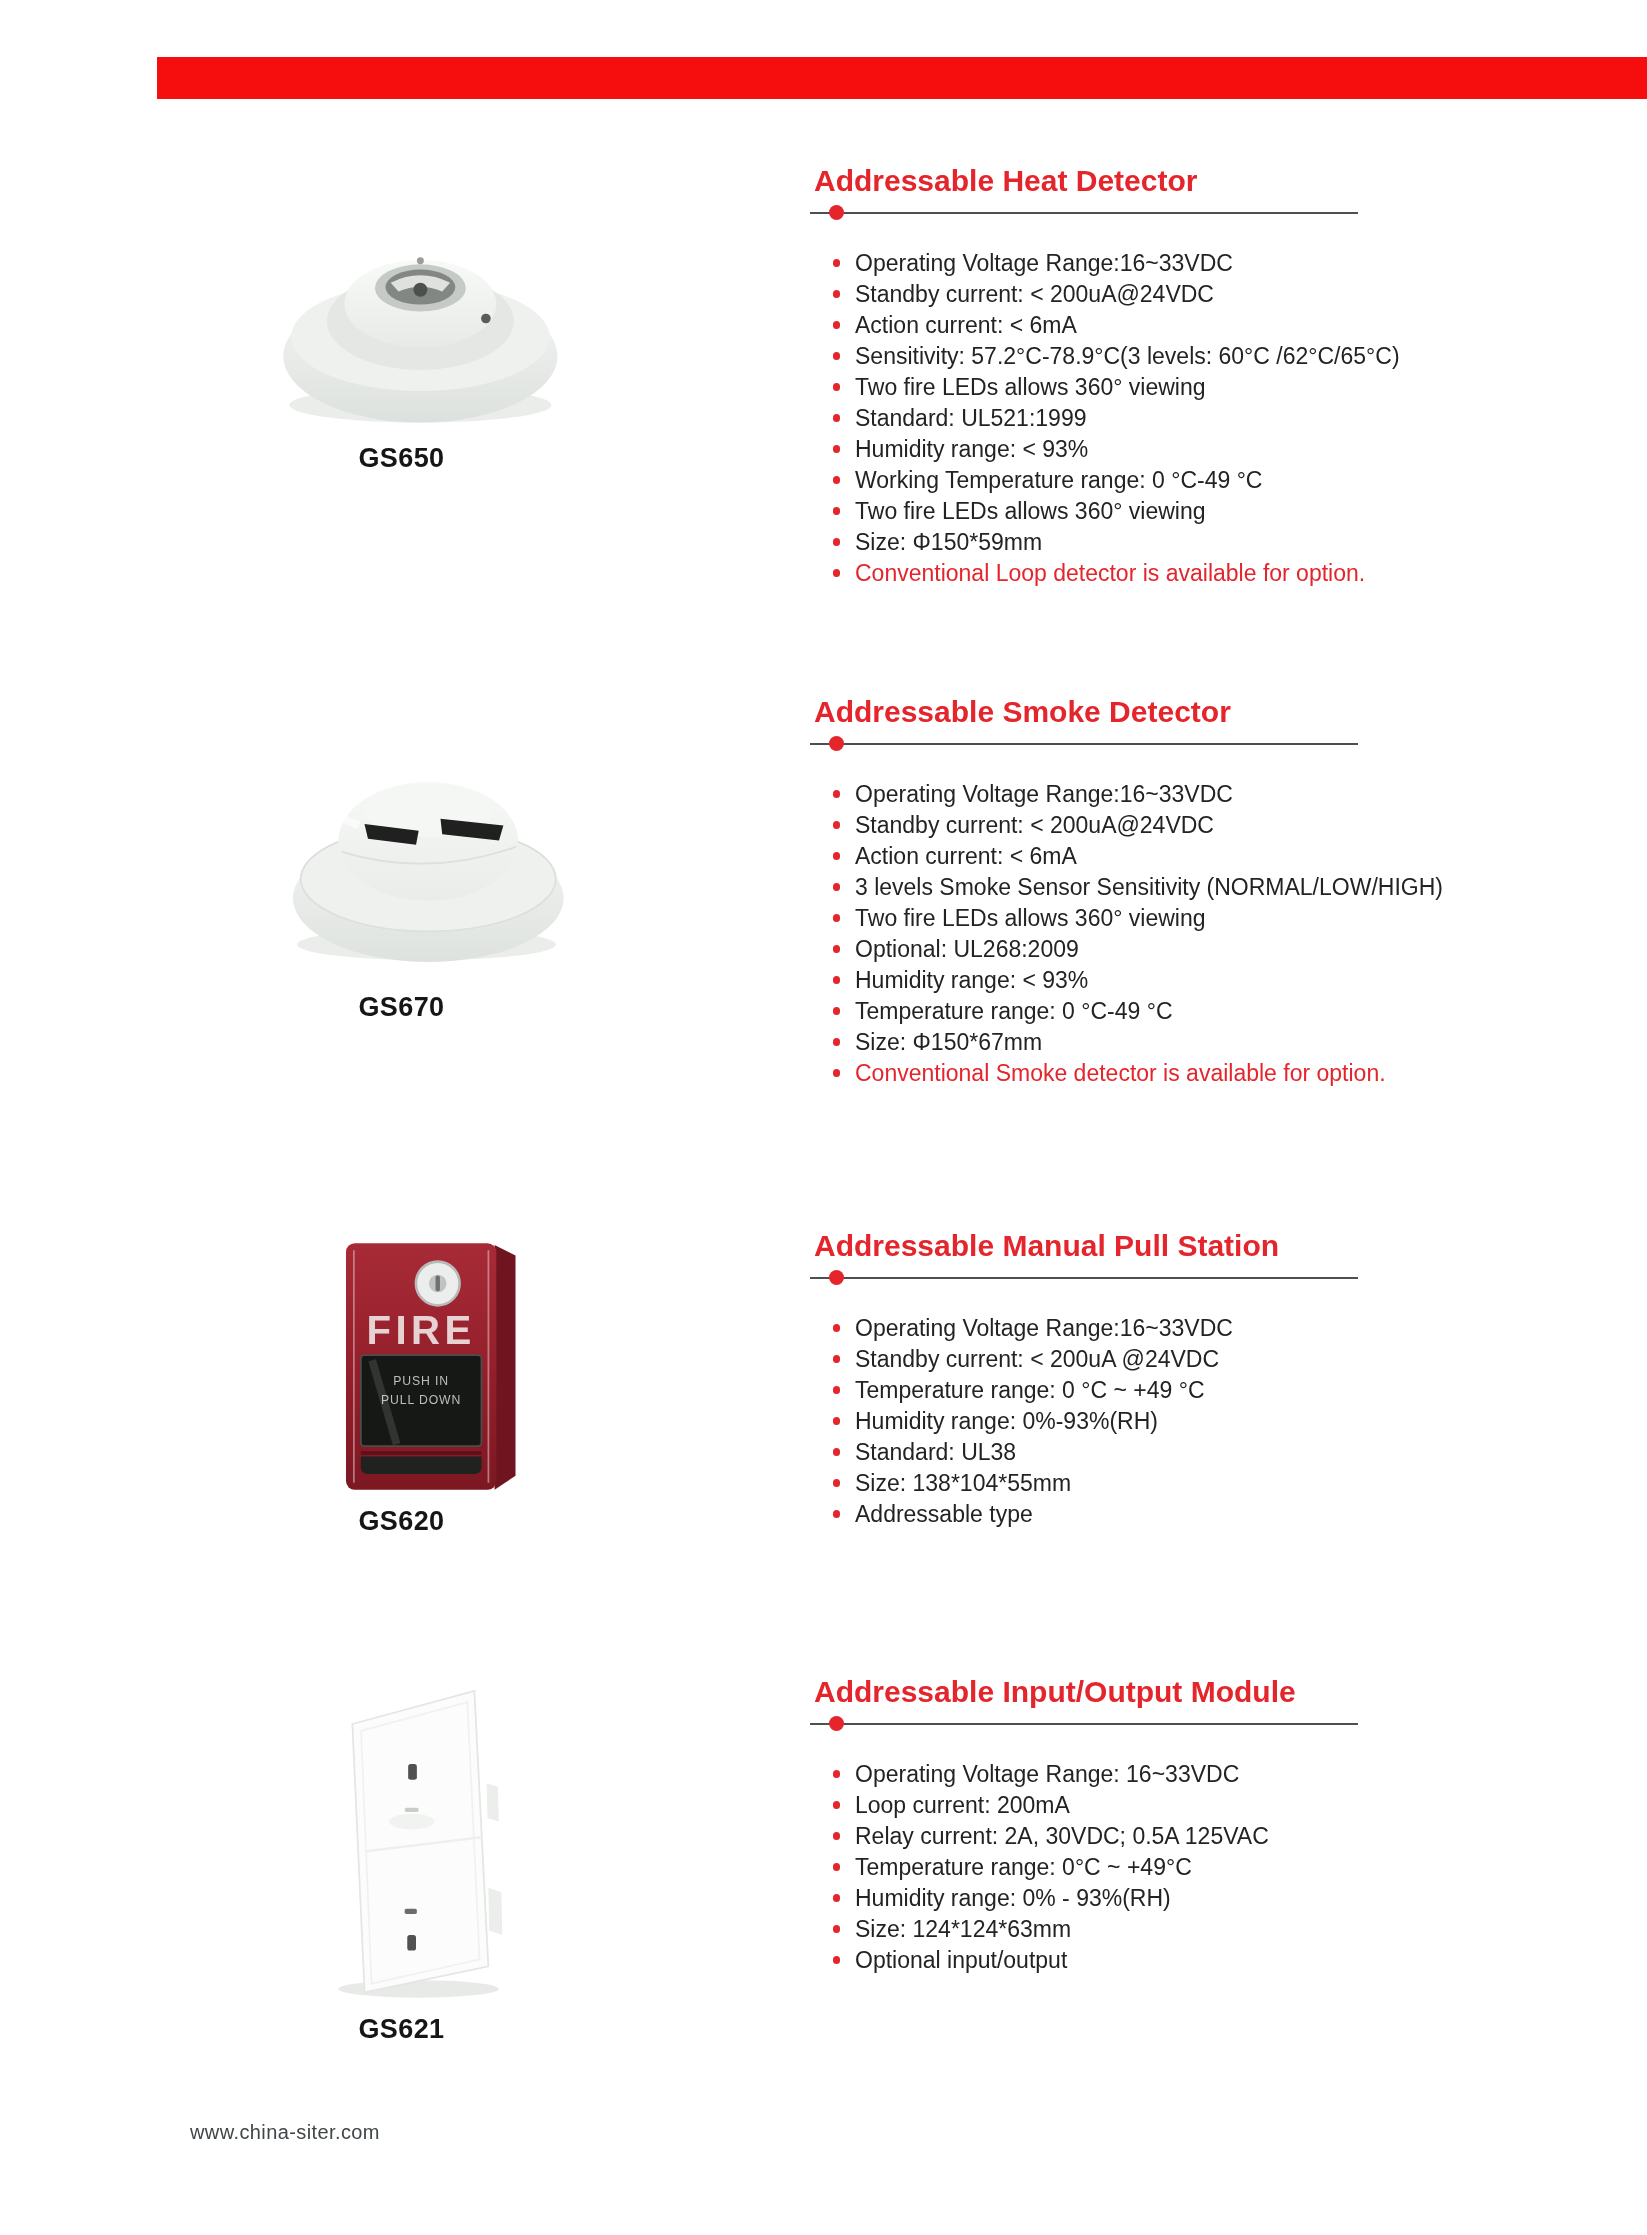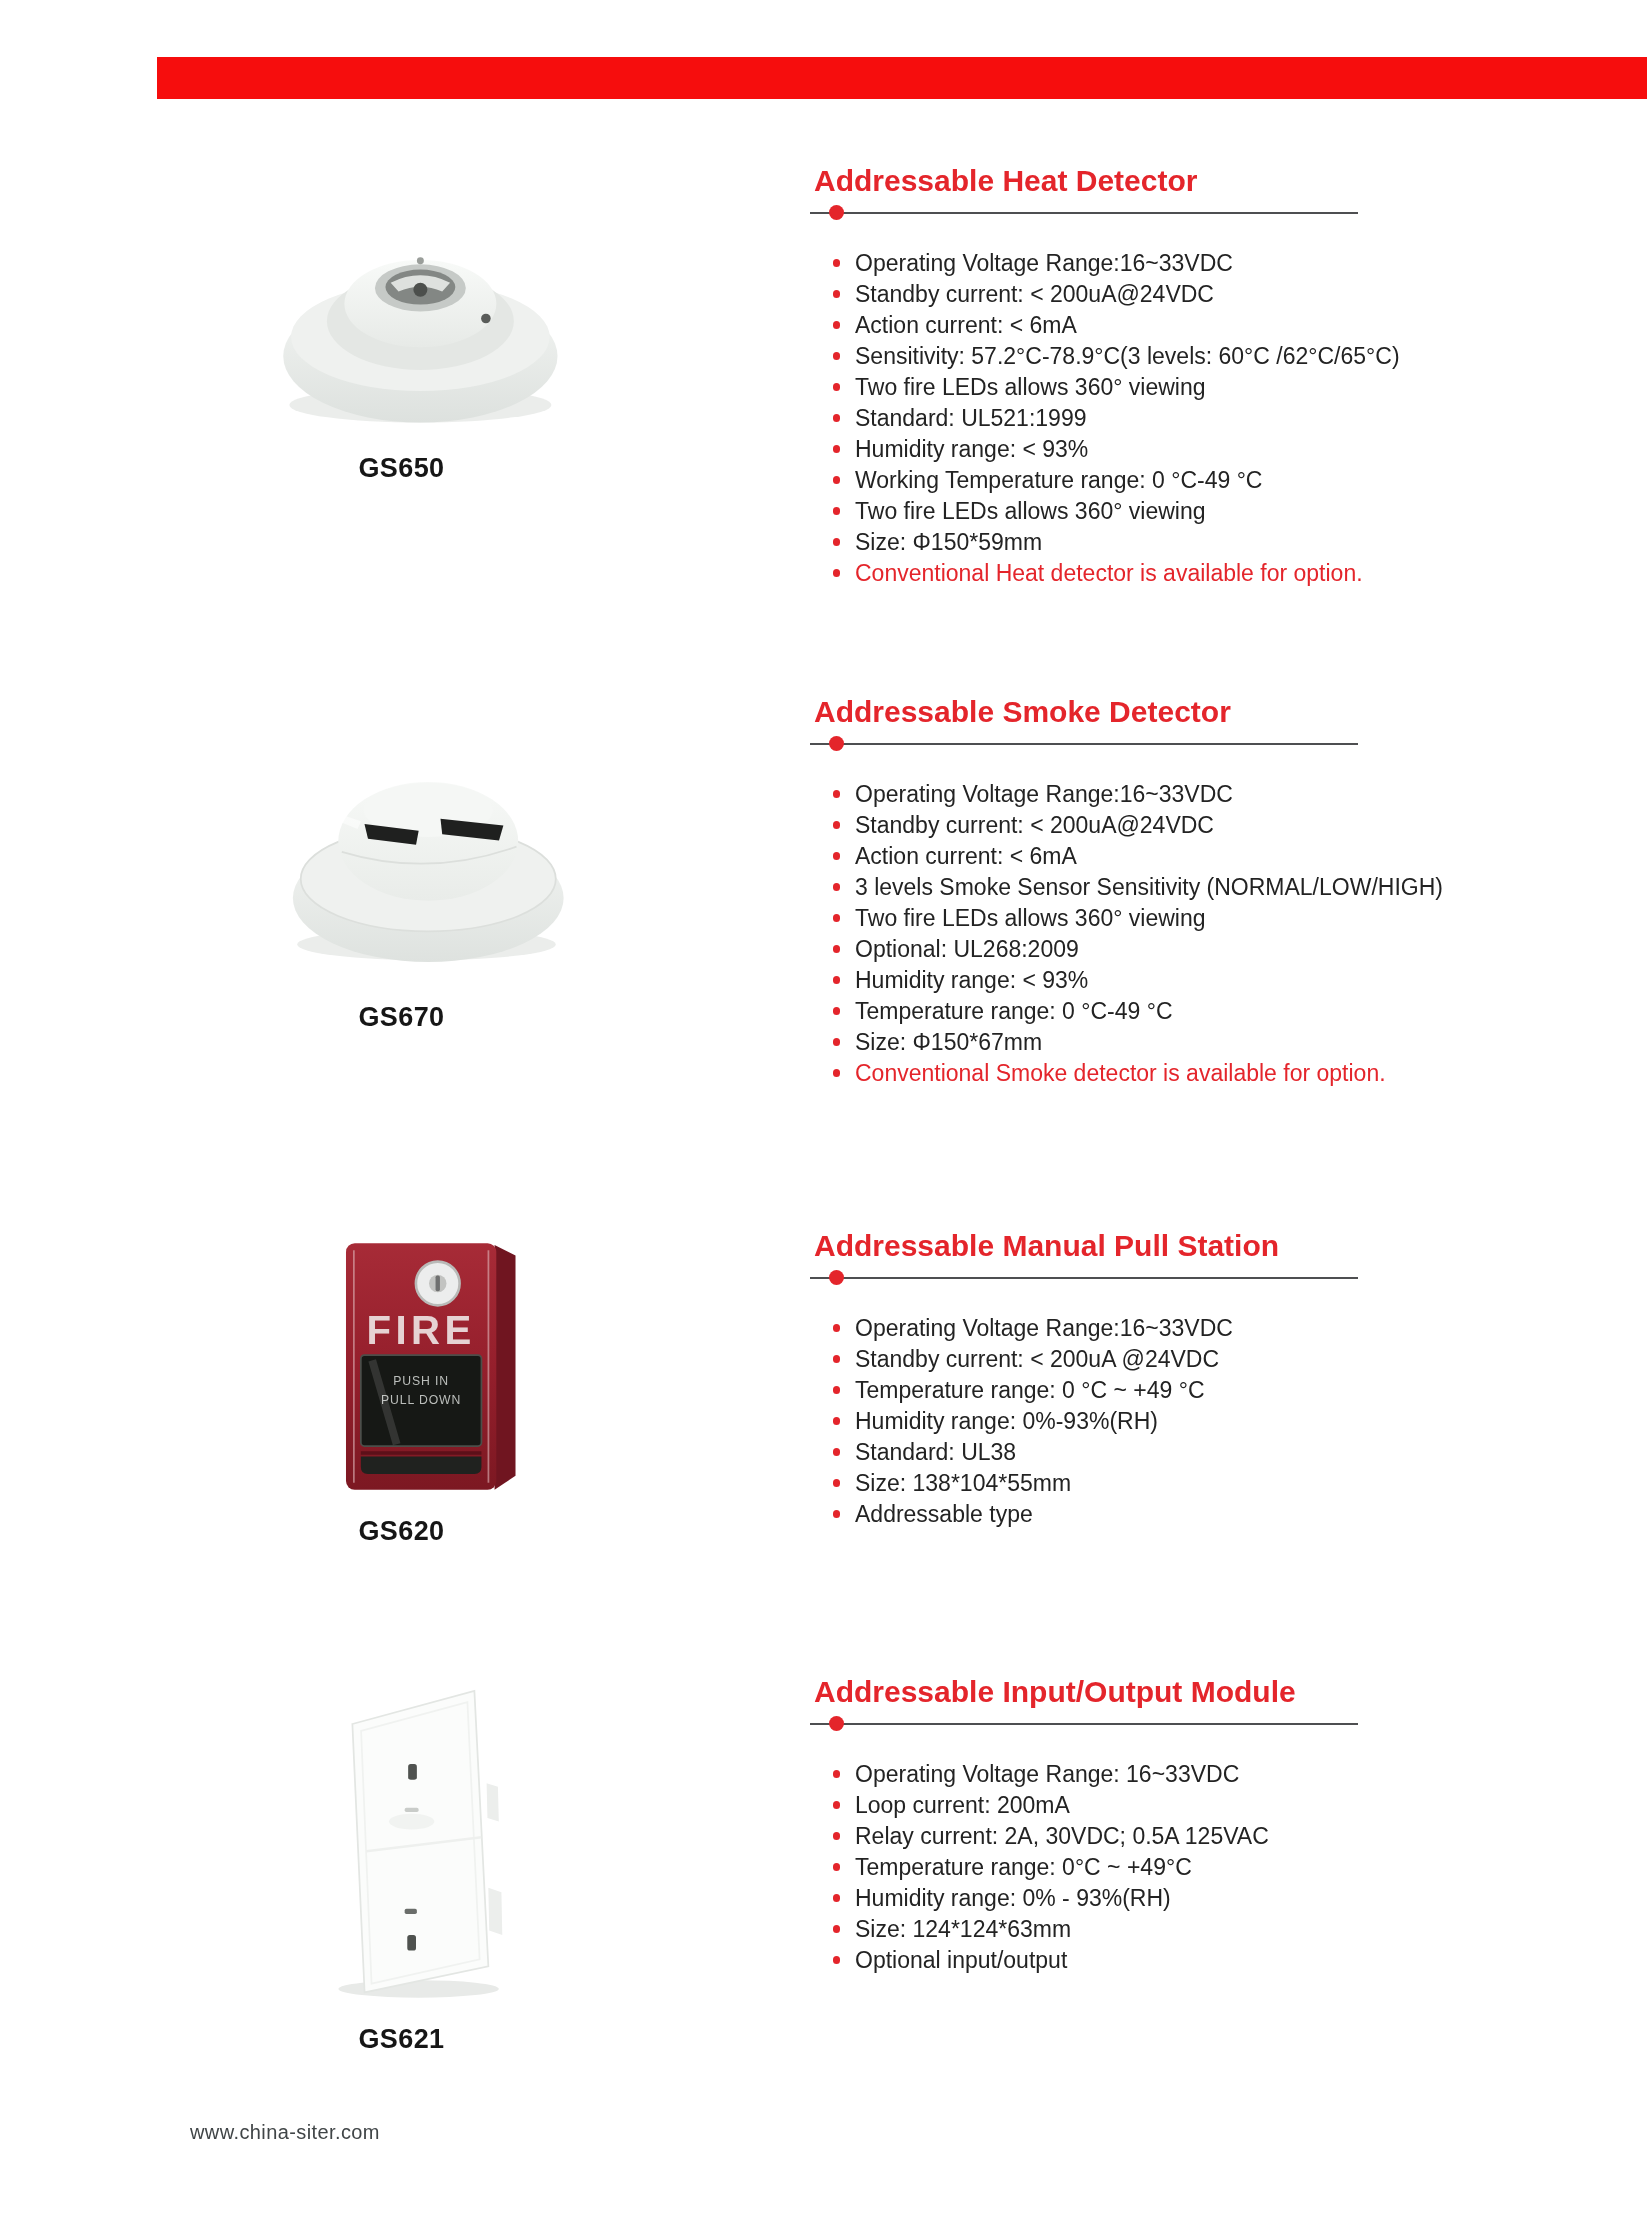--- a/index.html
+++ b/index.html
@@ -12,21 +12,21 @@
   .top-bar{position:absolute;left:157px;top:57px;width:1490px;height:42px;background:var(--bar-red);}
   .section{position:absolute;left:0;right:0;}
   .section-title{position:absolute;left:814px;top:0;font-size:30px;line-height:37px;font-weight:bold;color:var(--accent);white-space:nowrap;}
   .divider{position:absolute;left:810px;top:50px;width:548px;height:1.7px;background:#4e4f51;}
   .divider-dot{position:absolute;left:19px;top:-7px;width:15px;height:15px;border-radius:50%;background:var(--accent);}
   .specs{position:absolute;left:814px;top:70px;width:629px;margin:16px;padding:0;list-style:none;
          font-size:23px;line-height:31px;color:var(--text);}
   .specs li{position:relative;padding-left:25px;white-space:nowrap;}
   .specs li::before{content:"";position:absolute;left:2.6px;top:11.4px;width:7.9px;height:7.9px;border-radius:50%;background:var(--accent);}
   .specs li.red{color:var(--accent);}
-  .model{position:absolute;left:157px;width:489px;text-align:center;font-size:27px;font-weight:bold;color:#161616;letter-spacing:0.4px;margin-top:10px;}
+  .model{position:absolute;left:157px;width:489px;text-align:center;font-size:27px;font-weight:bold;color:#161616;letter-spacing:0.4px;}
   .product{position:absolute;}
   .footer{position:absolute;left:148px;top:2121px;font-size:20px;color:#404547;letter-spacing:0.4px;margin-left:42px;}
 
   
   #sec-heat{top:162px;}
   #sec-heat .product{left:278px;top:63px;width:290px;height:208px;}
   #sec-heat .model{top:281px;}
   #sec-smoke{top:693px;}
   #sec-smoke .product{left:291px;top:61px;width:278px;height:214px;}
   #sec-smoke .model{top:299px;}
@@ -54,21 +54,21 @@
     <li>Operating Voltage Range:16~33VDC</li>
         <li>Standby current: &lt; 200uA@24VDC</li>
         <li>Action current: &lt; 6mA</li>
         <li>Sensitivity: 57.2°C-78.9°C(3 levels: 60°C /62°C/65°C)</li>
         <li>Two fire LEDs allows 360° viewing</li>
         <li>Standard: UL521:1999</li>
         <li>Humidity range: &lt; 93%</li>
         <li>Working Temperature range: 0 °C-49 °C</li>
         <li>Two fire LEDs allows 360° viewing</li>
         <li>Size: Φ150*59mm</li>
-        <li class="red">Conventional Heat detector is available for option.</li>
+        <li class="red">Conventional Loop detector is available for option.</li>
       </ul>
     <svg class="product" viewBox="0 0 332 238">
       <defs>
         <linearGradient id="g650a" x1="0" y1="0" x2="0" y2="1">
           <stop offset="0" stop-color="#f4f6f4"></stop>
             <stop offset="1" stop-color="#dde1de"></stop>
         </linearGradient>
         <linearGradient id="g650b" x1="0" y1="0" x2="0" y2="1">
           <stop offset="0" stop-color="#f8faf8"></stop>
             <stop offset="1" stop-color="#e7eae7"></stop>

